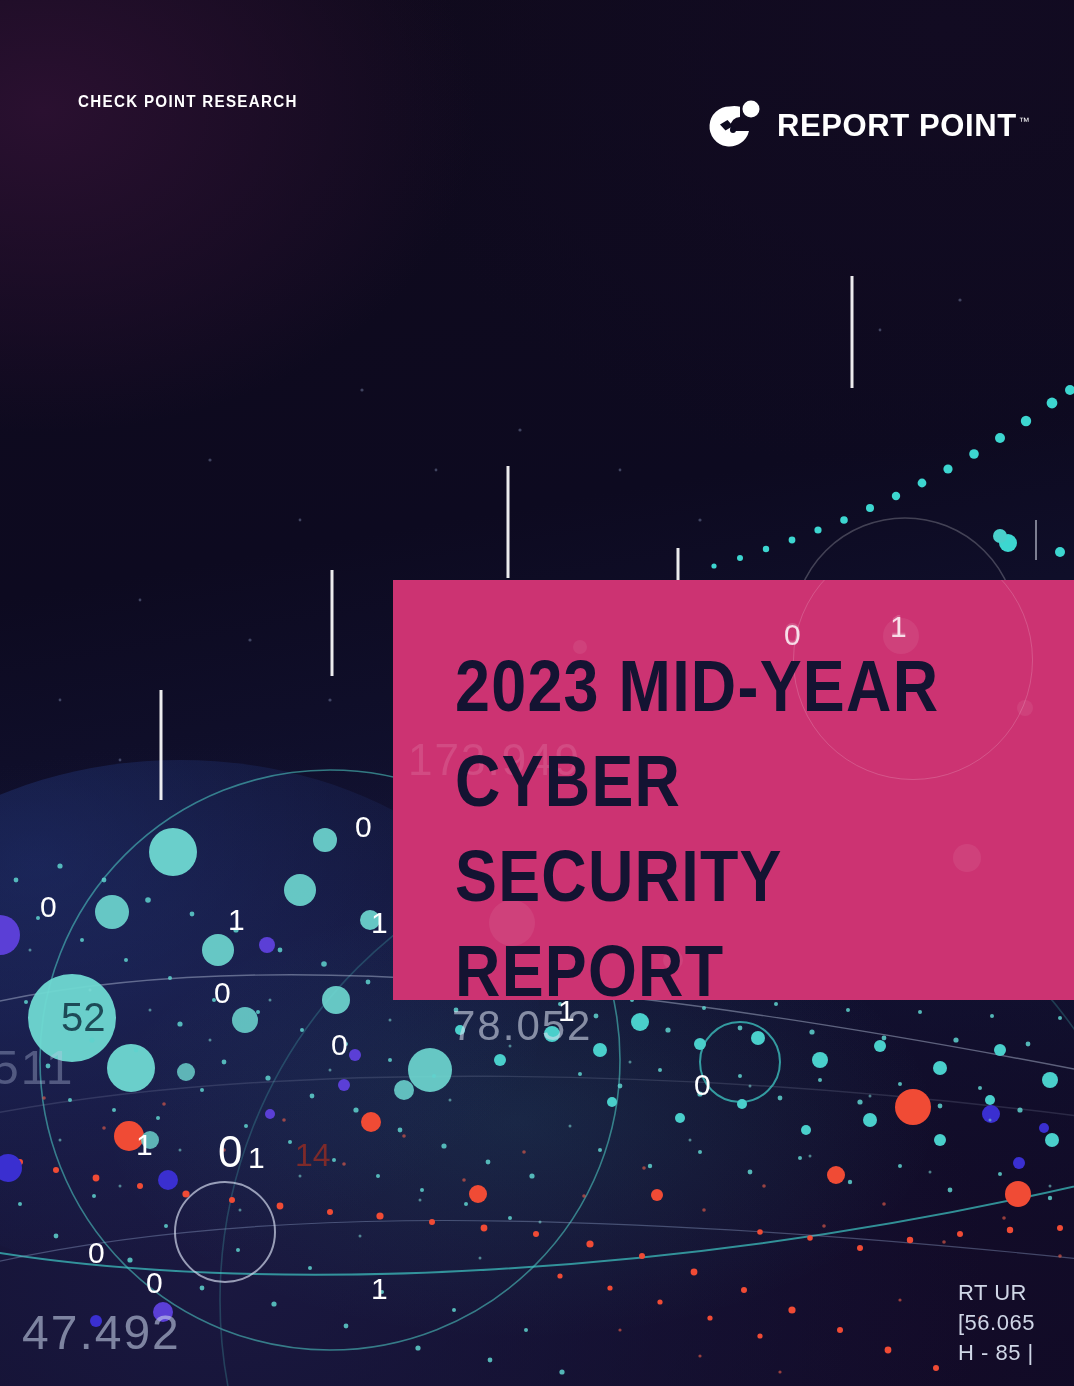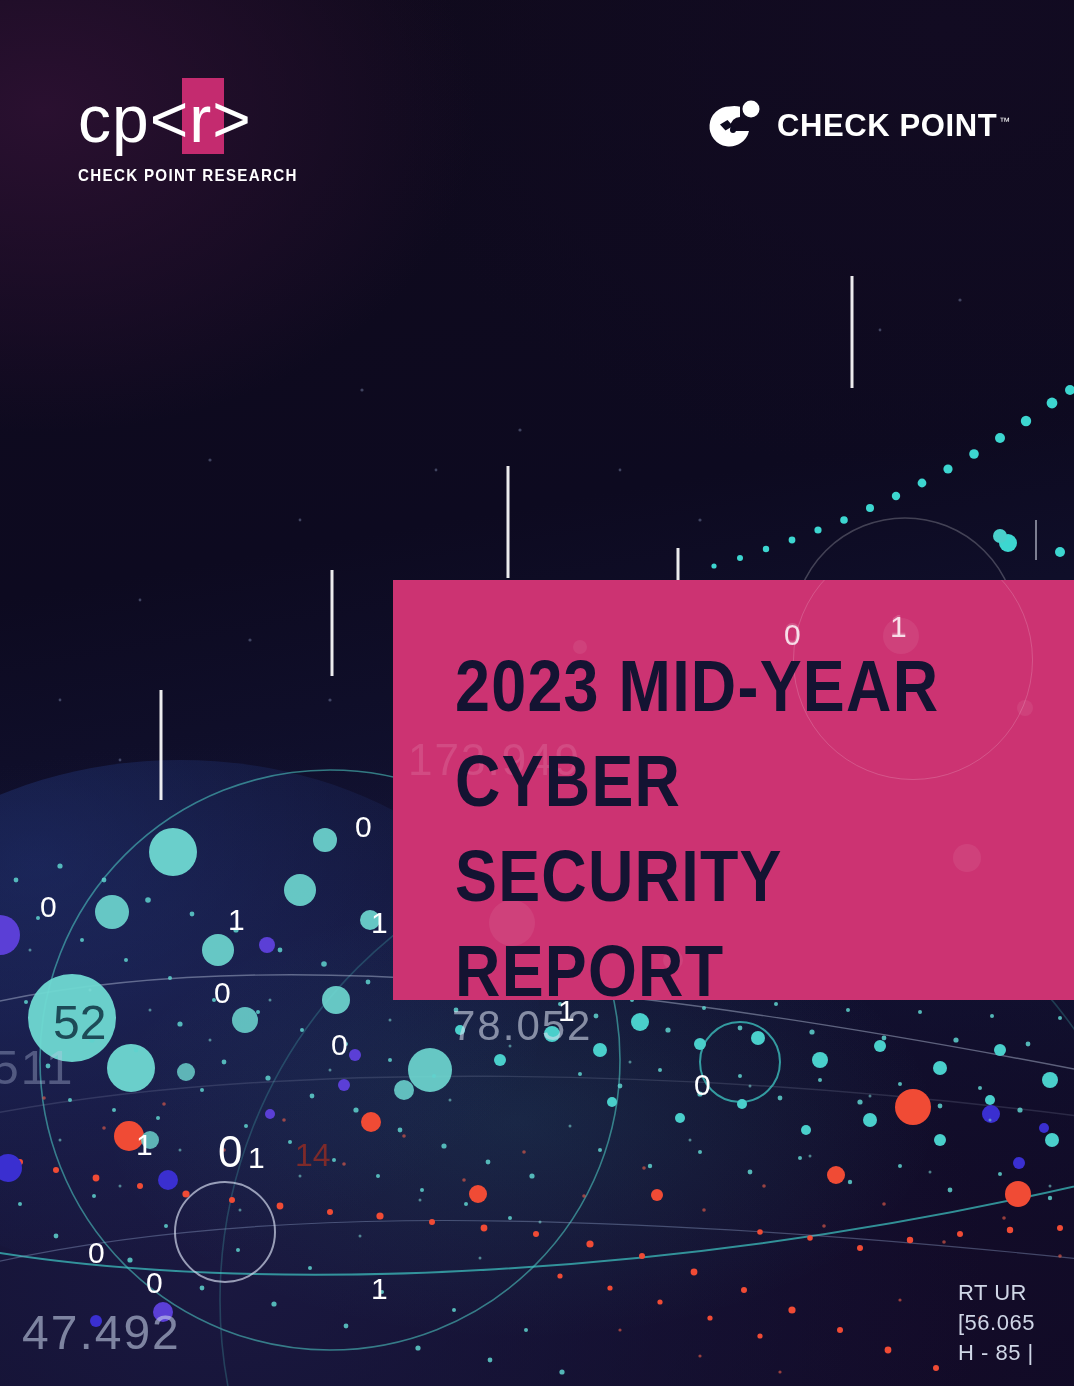--- a/index.html
+++ b/index.html
@@ -64,21 +64,21 @@
   .stat{position:absolute;font-weight:300;color:rgba(220,225,240,.55);font-size:46px;letter-spacing:2px;}
   .stat.s-90{left:452px;top:1002px;color:rgba(215,222,238,.58);font-size:42px;}
   .stat.s-47{left:22px;top:1305px;font-size:48px;color:rgba(200,212,235,.58);}
   .stat.s-511{left:-8px;top:1040px;font-size:48px;color:rgba(190,200,230,.35);}
   .stat.s-173{left:408px;top:735px;font-size:44px;color:rgba(255,255,255,.12);}
 
   .bub-label{
     position:absolute;color:#17304a;font-weight:300;z-index:6;
     font-family:"Liberation Sans", sans-serif;
   }
-  .bub-52{left:53px;top:995px;font-size:48px;color:#1d4a57;}
+  .bub-52{left:61px;top:995px;font-size:40px;color:#1d4a57;}
   .bub-12{left:295px;top:1137px;font-size:32px;color:#7d2a2a;}
 
   .telemetry{
     position:absolute;right:-4px;bottom:18px;width:120px;
     color:#cfd6e6;font-size:22px;line-height:30px;font-weight:300;
     white-space:pre;text-align:left;letter-spacing:.5px;
   }
 
   .binary{position:absolute;color:#ffffff;font-weight:400;font-size:30px;line-height:1;}
   .binary.dim{color:rgba(255,255,255,.82);}
@@ -432,38 +432,34 @@
         <circle cx="140" cy="600" r="1.4"></circle>
           <circle cx="250" cy="640" r="1.6"></circle>
           <circle cx="60" cy="700" r="1.4"></circle>
         <circle cx="330" cy="700" r="1.6"></circle>
           <circle cx="120" cy="760" r="1.4"></circle>
       </g>
     </g>
   </svg>
 
   <div class="cpr-logo">
-    <div class="cpr-mark">
-      <div class="cpr-block"></div>
-      <div class="cpr-word">cp&lt;r&gt;</div>
-    </div>
     <div class="cpr-sub">CHECK POINT RESEARCH</div>
   </div>
 
   <div class="cp-logo">
     <div class="cp-mark">
       <svg width="56" height="52" viewBox="0 0 56 52" xmlns="http://www.w3.org/2000/svg">
         <circle cx="44" cy="9" r="8.5" fill="#ffffff"></circle>
         <path d="M22.5 6.5 A20 20 0 1 0 42 31 L23.5 31 L23.5 26.5 A9.5 9.5 0 0 1 33 17 L33 6.8 A20 20 0 0 0 22.5 6.5 Z" fill="#ffffff"></path>
         <path d="M13 24.5 l7.5 -4.5 l5.5 6 l-7.5 4.5 z" fill="#0d0a20"></path>
         <circle cx="26" cy="30" r="3" fill="#0d0a20"></circle>
       </svg>
     </div>
     <div class="cp-word">
-      <span>CHECK POINT</span><span class="cp-tm">™</span>
+      <span>REPORT POINT</span><span class="cp-tm">™</span>
     </div>
   </div>
 
   <div class="title-block">
     <div class="ring" style="left:400px;top:-40px;width:240px;height:240px;"></div>
     <div class="bubble" style="left:490px;top:38px;width:36px;height:36px;"></div>
     <div class="bubble" style="left:96px;top:320px;width:46px;height:46px;"></div>
     <div class="bubble" style="left:560px;top:264px;width:28px;height:28px;"></div>
     <div class="bubble" style="left:270px;top:370px;width:20px;height:20px;"></div>
     <div class="bubble" style="left:624px;top:120px;width:16px;height:16px;"></div>

